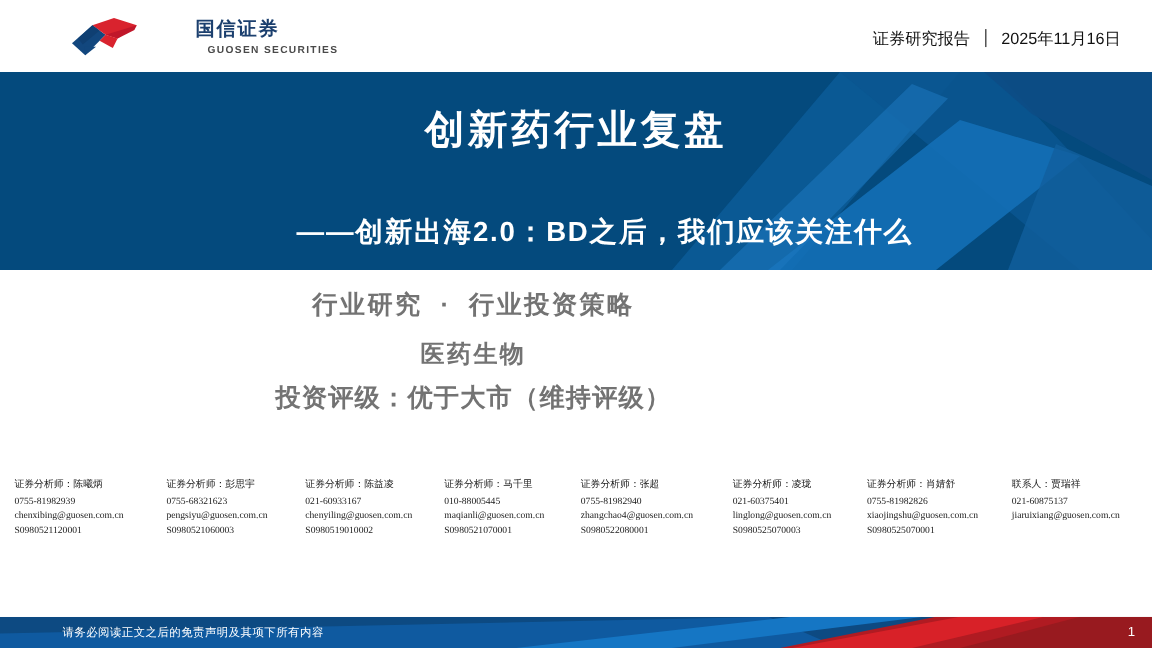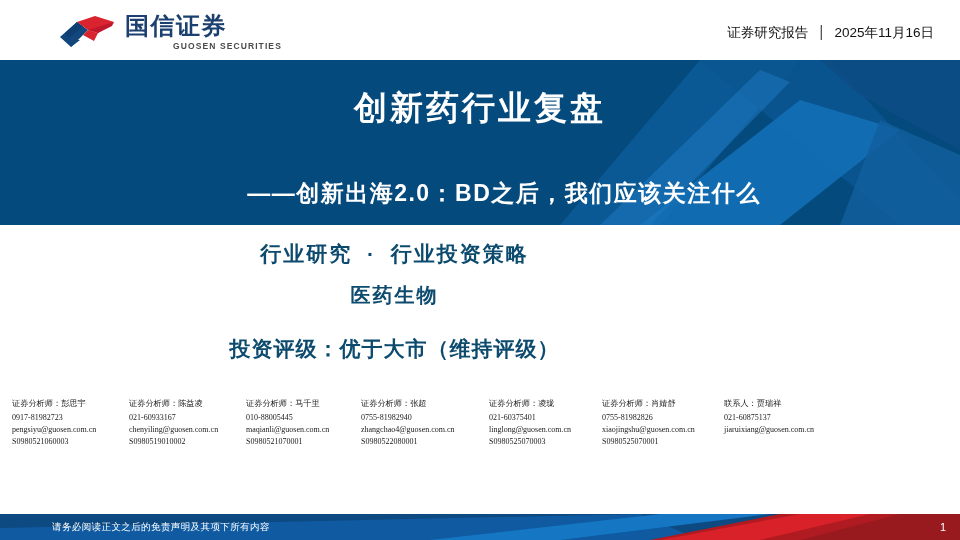--- a/index.html
+++ b/index.html
@@ -32,24 +32,25 @@
   }
   .logo-mark { width: 58px; height: 34px; display: block; }
   .logo-text-col {
     display: flex;
     flex-direction: column;
     justify-content: center;
     line-height: 1;
   }
   .logo-cn {
     font-family: "Liberation Sans", "DejaVu Sans", sans-serif;
-    font-size: 24px;
+    font-size: 16px;
     font-weight: bold;
     color: #1b3f6e;
     letter-spacing: 1.5px;
+    margin-left: 38px;
   }
   .logo-en {
     font-family: "Liberation Sans", "DejaVu Sans", sans-serif;
     font-size: 8.5px;
     font-weight: bold;
     color: #4a4a4a;
     letter-spacing: 1.1px;
     margin-top: 4px;
     padding-left: 48px;
   }
@@ -106,36 +107,36 @@
     z-index: 3;
     margin-left: 24px;
   }
 
   
   .meta {
     position: absolute;
     left: 0; top: 240px;
     width: 789px;
     text-align: center;
-    color: #0c4a6e;
+    color: #737373;
   }
   .meta-line1 {
     font-size: 21px;
     font-weight: bold;
     letter-spacing: 2px;
     margin-bottom: 14px;
   }
   .meta-dot {
     padding: 0 7px;
   }
   .meta-line2 {
     font-size: 20px;
     font-weight: bold;
     letter-spacing: 2px;
-    margin-bottom: 26px;
+    margin-bottom: 8px;
   }
   .meta-line3 {
     font-size: 21px;
     font-weight: bold;
     letter-spacing: 1px;
   }
 
   
   .analysts {
     position: absolute;
@@ -230,24 +231,30 @@
     <span>行业研究</span>
     <span class="meta-dot">·</span>
     <span>行业投资策略</span>
   </div>
   <div class="meta-line2">医药生物</div>
   <div class="meta-line3">投资评级：优于大市（维持评级）</div>
 </div>
 
 <div class="analysts">
 
+  <div class="analyst-col" style="width:128px;">
+    <div class="analyst-name"><span>证券分析师：</span><span>陈曦炳</span></div>
+    <div class="analyst-phone">0755-81982939</div>
+    <div class="analyst-email">chenxibing@guosen.com.cn</div>
+    <div class="analyst-code">S0980521120001</div>
+  </div>
 
   <div class="analyst-col" style="width:117px;">
     <div class="analyst-name"><span>证券分析师：</span><span>彭思宇</span></div>
-    <div class="analyst-phone">0917-81982723</div>
+    <div class="analyst-phone">0755-68321623</div>
     <div class="analyst-email">pengsiyu@guosen.com.cn</div>
     <div class="analyst-code">S0980521060003</div>
   </div>
 
   <div class="analyst-col" style="width:117px;">
     <div class="analyst-name"><span>证券分析师：</span><span>陈益凌</span></div>
     <div class="analyst-phone">021-60933167</div>
     <div class="analyst-email">chenyiling@guosen.com.cn</div>
     <div class="analyst-code">S0980519010002</div>
   </div>

